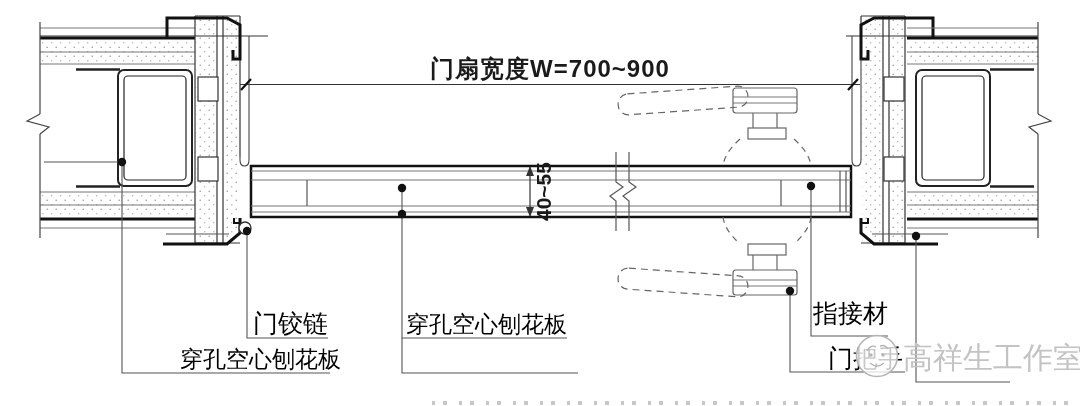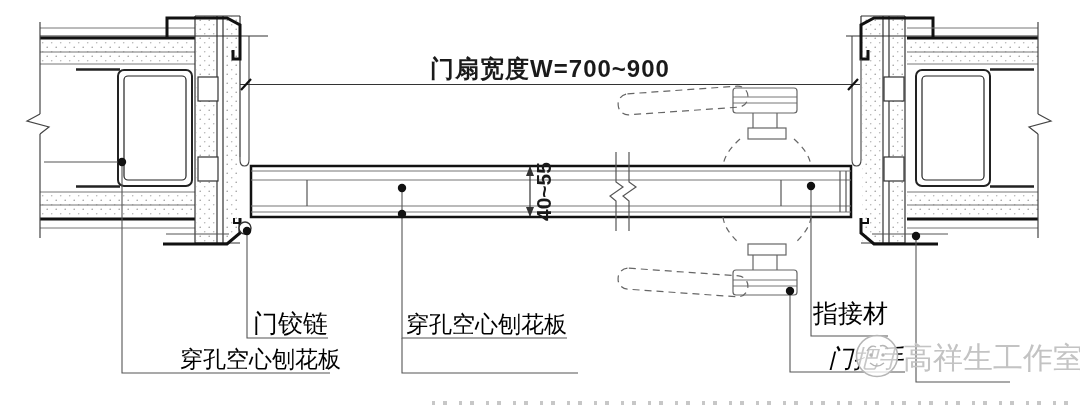--- a/index.html
+++ b/index.html
@@ -238,21 +238,21 @@
 
   <div class="lbl r" style="left:230px;top:310px;width:98px;font-size:25px;">门铰链</div>
 
   <div class="lbl r" style="left:180px;top:347px;width:148px;font-size:23px;">穿孔空心刨花板</div>
 
   <div class="lbl r" style="left:400px;top:312px;width:167px;font-size:23px;">穿孔空心刨花板</div>
 
 
   <div class="lbl r" style="left:800px;top:300px;width:88px;font-size:25px;">指接材</div>
 
-  <div class="lbl r" style="left:805px;top:345px;width:98px;font-size:25px;font-style:italic;">门把手</div>
+  <div class="lbl r" style="left:805px;top:345px;width:98px;font-size:25px;">门把手</div>
 
 
   <div class="wm-text">高祥生工作室</div>
 
   <div class="wm-logo">
     <svg width="46" height="46" viewBox="0 0 46 46">
       <circle cx="23" cy="23" r="20.5" fill="rgba(255,255,255,0.78)" stroke="#b5b5b5" stroke-width="1.6"></circle>
       <path d="M13,18 q4,-7 9,-4" fill="none" stroke="#b5b5b5" stroke-width="1.4"></path>
       <path d="M26,13 q5,-2 8,3" fill="none" stroke="#b5b5b5" stroke-width="1.4"></path>
       <circle cx="17" cy="22" r="1.7" fill="#b5b5b5"></circle>

